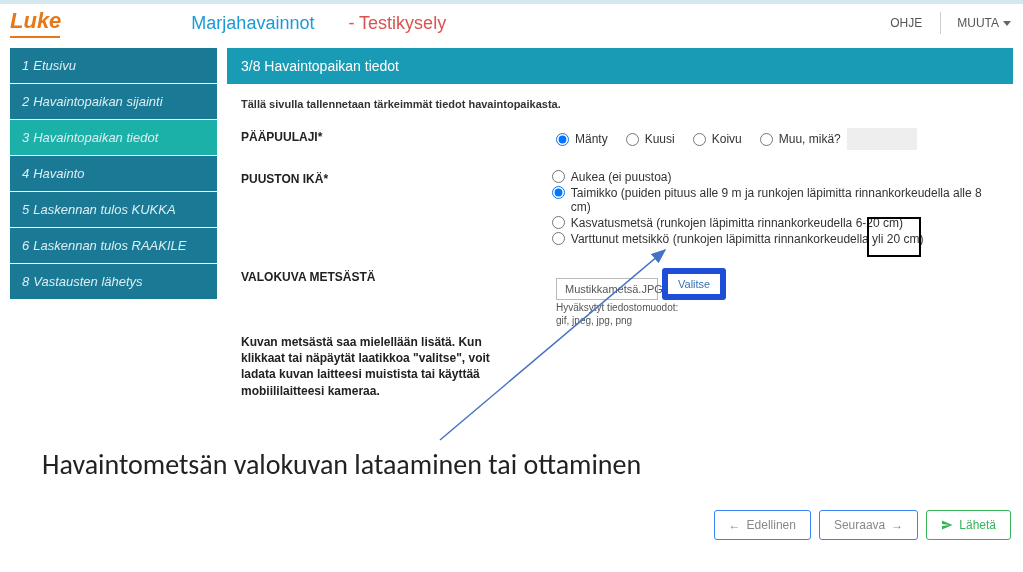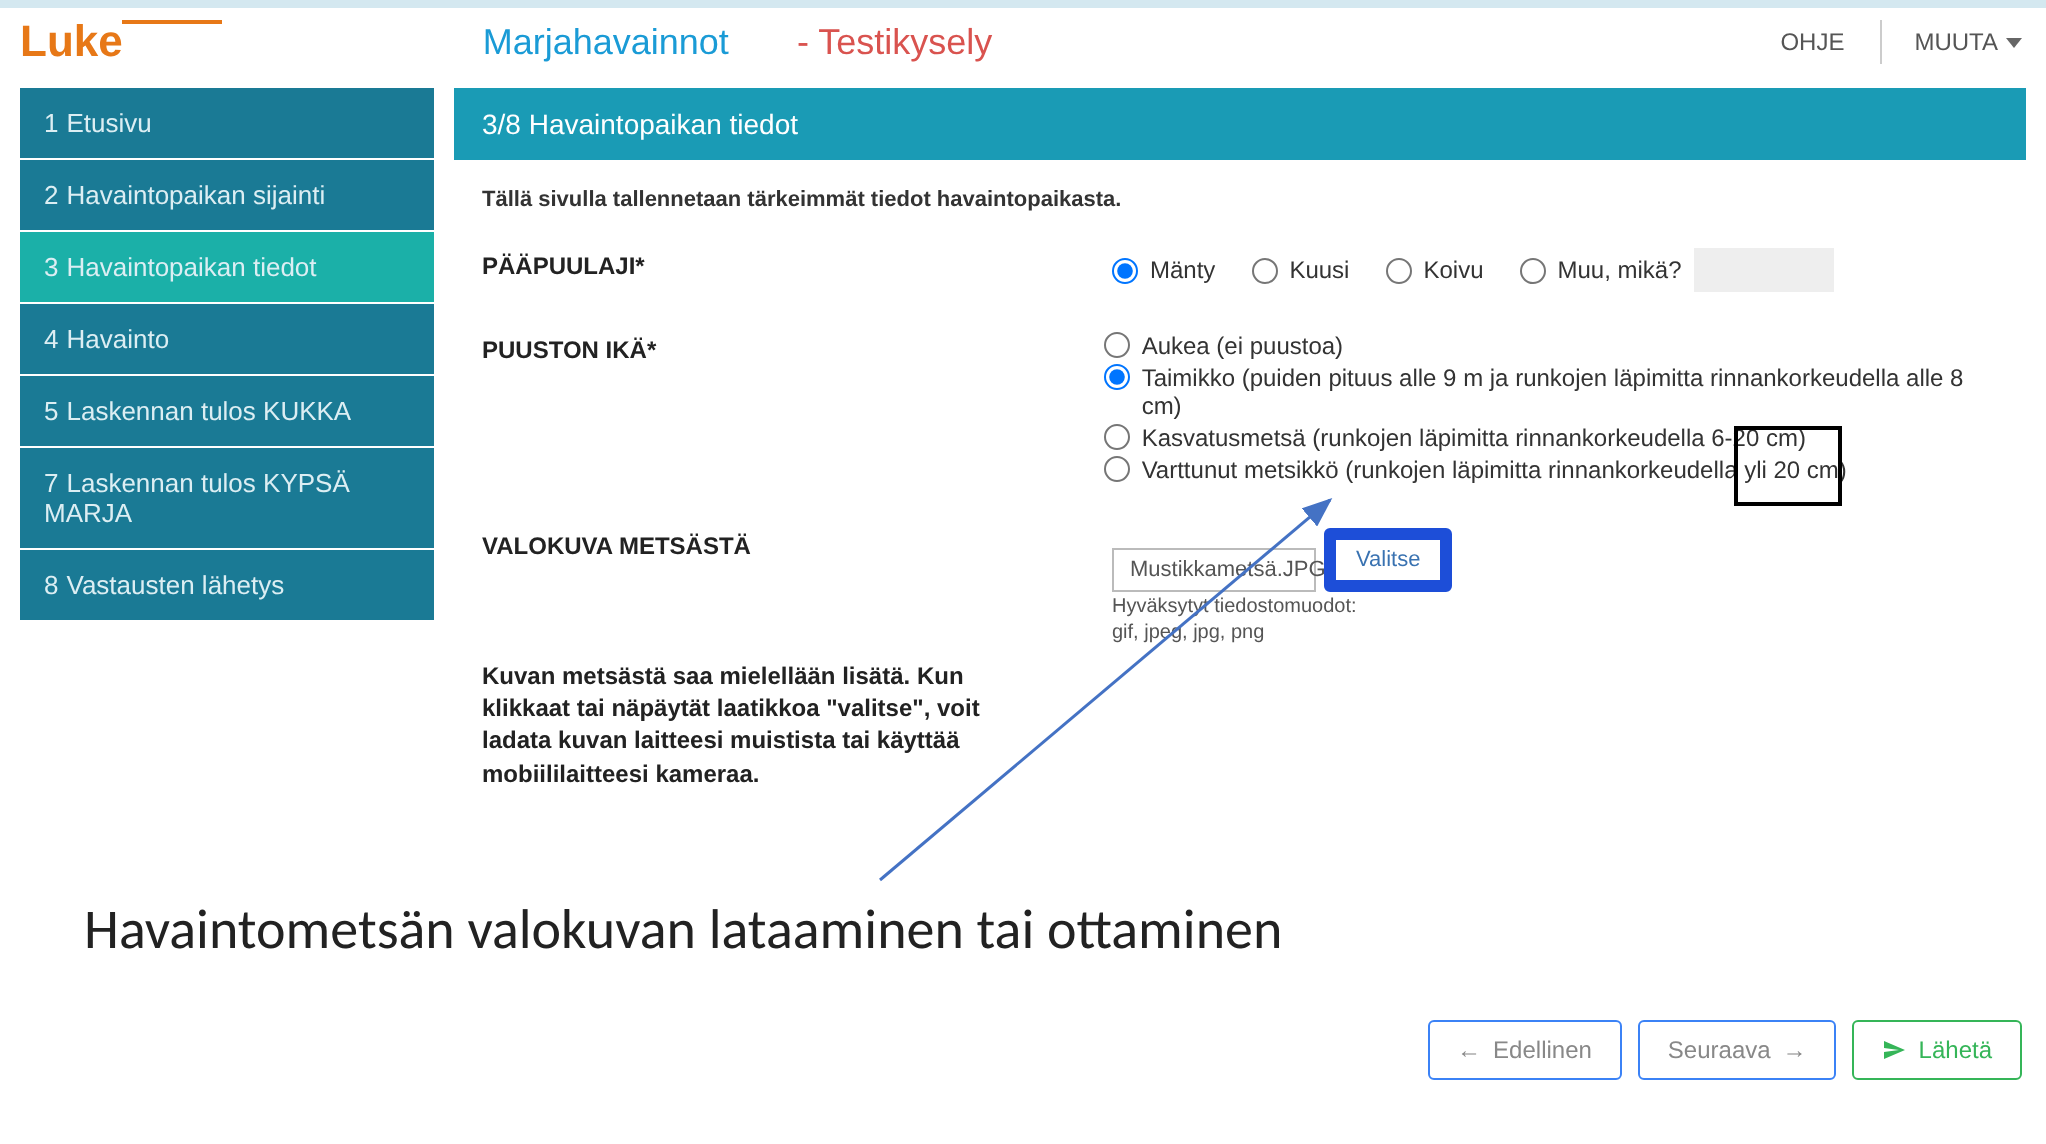--- a/index.html
+++ b/index.html
@@ -19,21 +19,21 @@
       height: 4px;
       background: #d4e8f0;
     }
     .header {
       display: flex;
       align-items: center;
       justify-content: space-between;
       padding: 8px 12px 10px 10px;
     }
     .header-left { display: flex; align-items: center; gap: 130px; }
-    .logo { display: flex; align-items: flex-start; flex-direction: row; }
+    .logo { display: flex; align-items: flex-start; flex-direction: column; font-style: italic; }
     .logo-text {
       font-size: 22px;
       font-weight: bold;
       color: #e77817;
       position: relative;
     }
     .logo-underline {
       width: 50px; height: 2px; background: #e77817; margin-top: 2px;
     }
     .title {
@@ -50,20 +50,21 @@
     .chev { display:inline-block; width:0;height:0; border-left:4px solid transparent; border-right:4px solid transparent; border-top:5px solid #666;}
     
     .page-body {
       display: flex;
       gap: 10px;
       padding: 0 10px;
     }
     .sidebar {
       width: 207px;
       flex-shrink: 0;
+      font-style: italic;
     }
     .side-item {
       background: #1a7a95;
       color: #dceef3;
       padding: 10px 12px;
       font-size: 13px;
       border-bottom: 1px solid #fff;
       cursor: pointer;
     }
     .side-item.active {
@@ -227,21 +228,21 @@
   </div>
 </div>
 
 <div class="page-body">
   <div class="sidebar">
     <div class="side-item"><span class="num">1</span><span>Etusivu</span></div>
     <div class="side-item"><span class="num">2</span><span>Havaintopaikan sijainti</span></div>
     <div class="side-item active"><span class="num">3</span><span>Havaintopaikan tiedot</span></div>
     <div class="side-item"><span class="num">4</span><span>Havainto</span></div>
     <div class="side-item"><span class="num">5</span><span>Laskennan tulos KUKKA</span></div>
-    <div class="side-item"><span class="num">7</span><span>Laskennan tulos KYPSÄ MARJA</span></div>
+    <div class="side-item"><span class="num">6</span><span>Laskennan tulos RAAKILE</span></div>
     <div class="side-item"><span class="num">8</span><span>Vastausten lähetys</span></div>
   </div>
 
   <div class="main">
     <div class="panel-header">3/8 Havaintopaikan tiedot</div>
     <div class="panel-body">
       <div class="desc">Tällä sivulla tallennetaan tärkeimmät tiedot havaintopaikasta.</div>
 
       <div class="row">
         <div class="label">PÄÄPUULAJI*</div>

